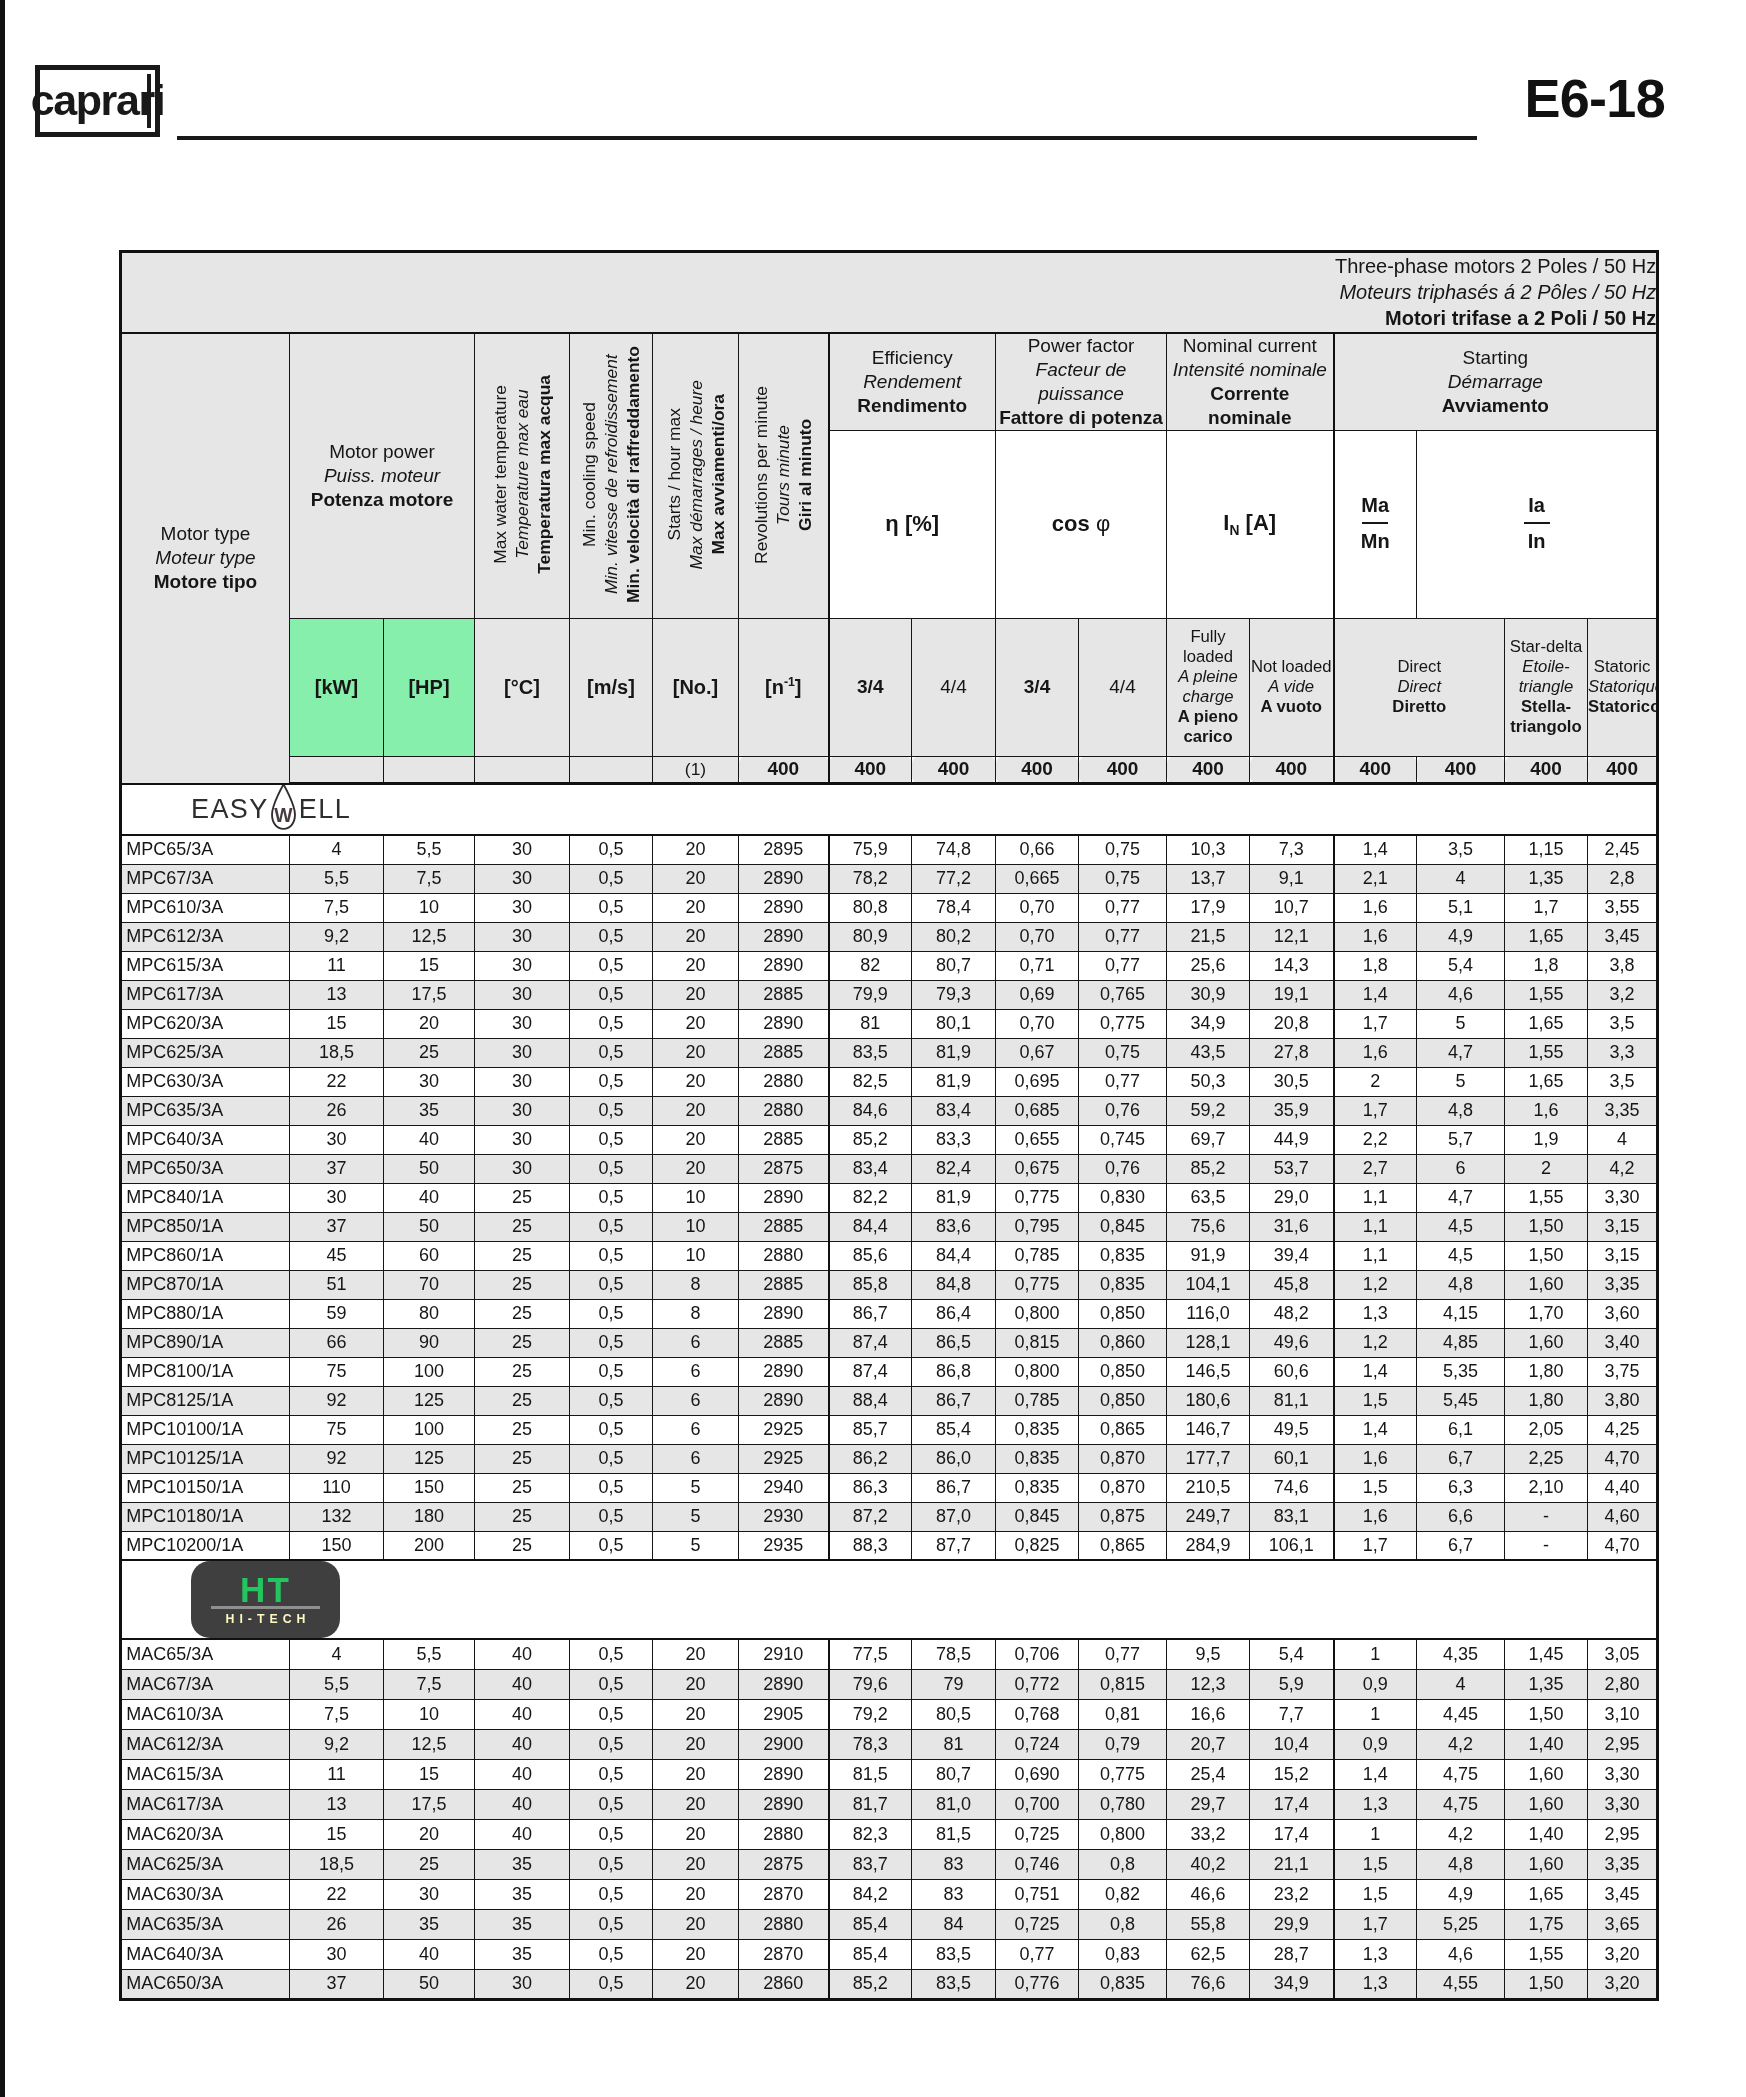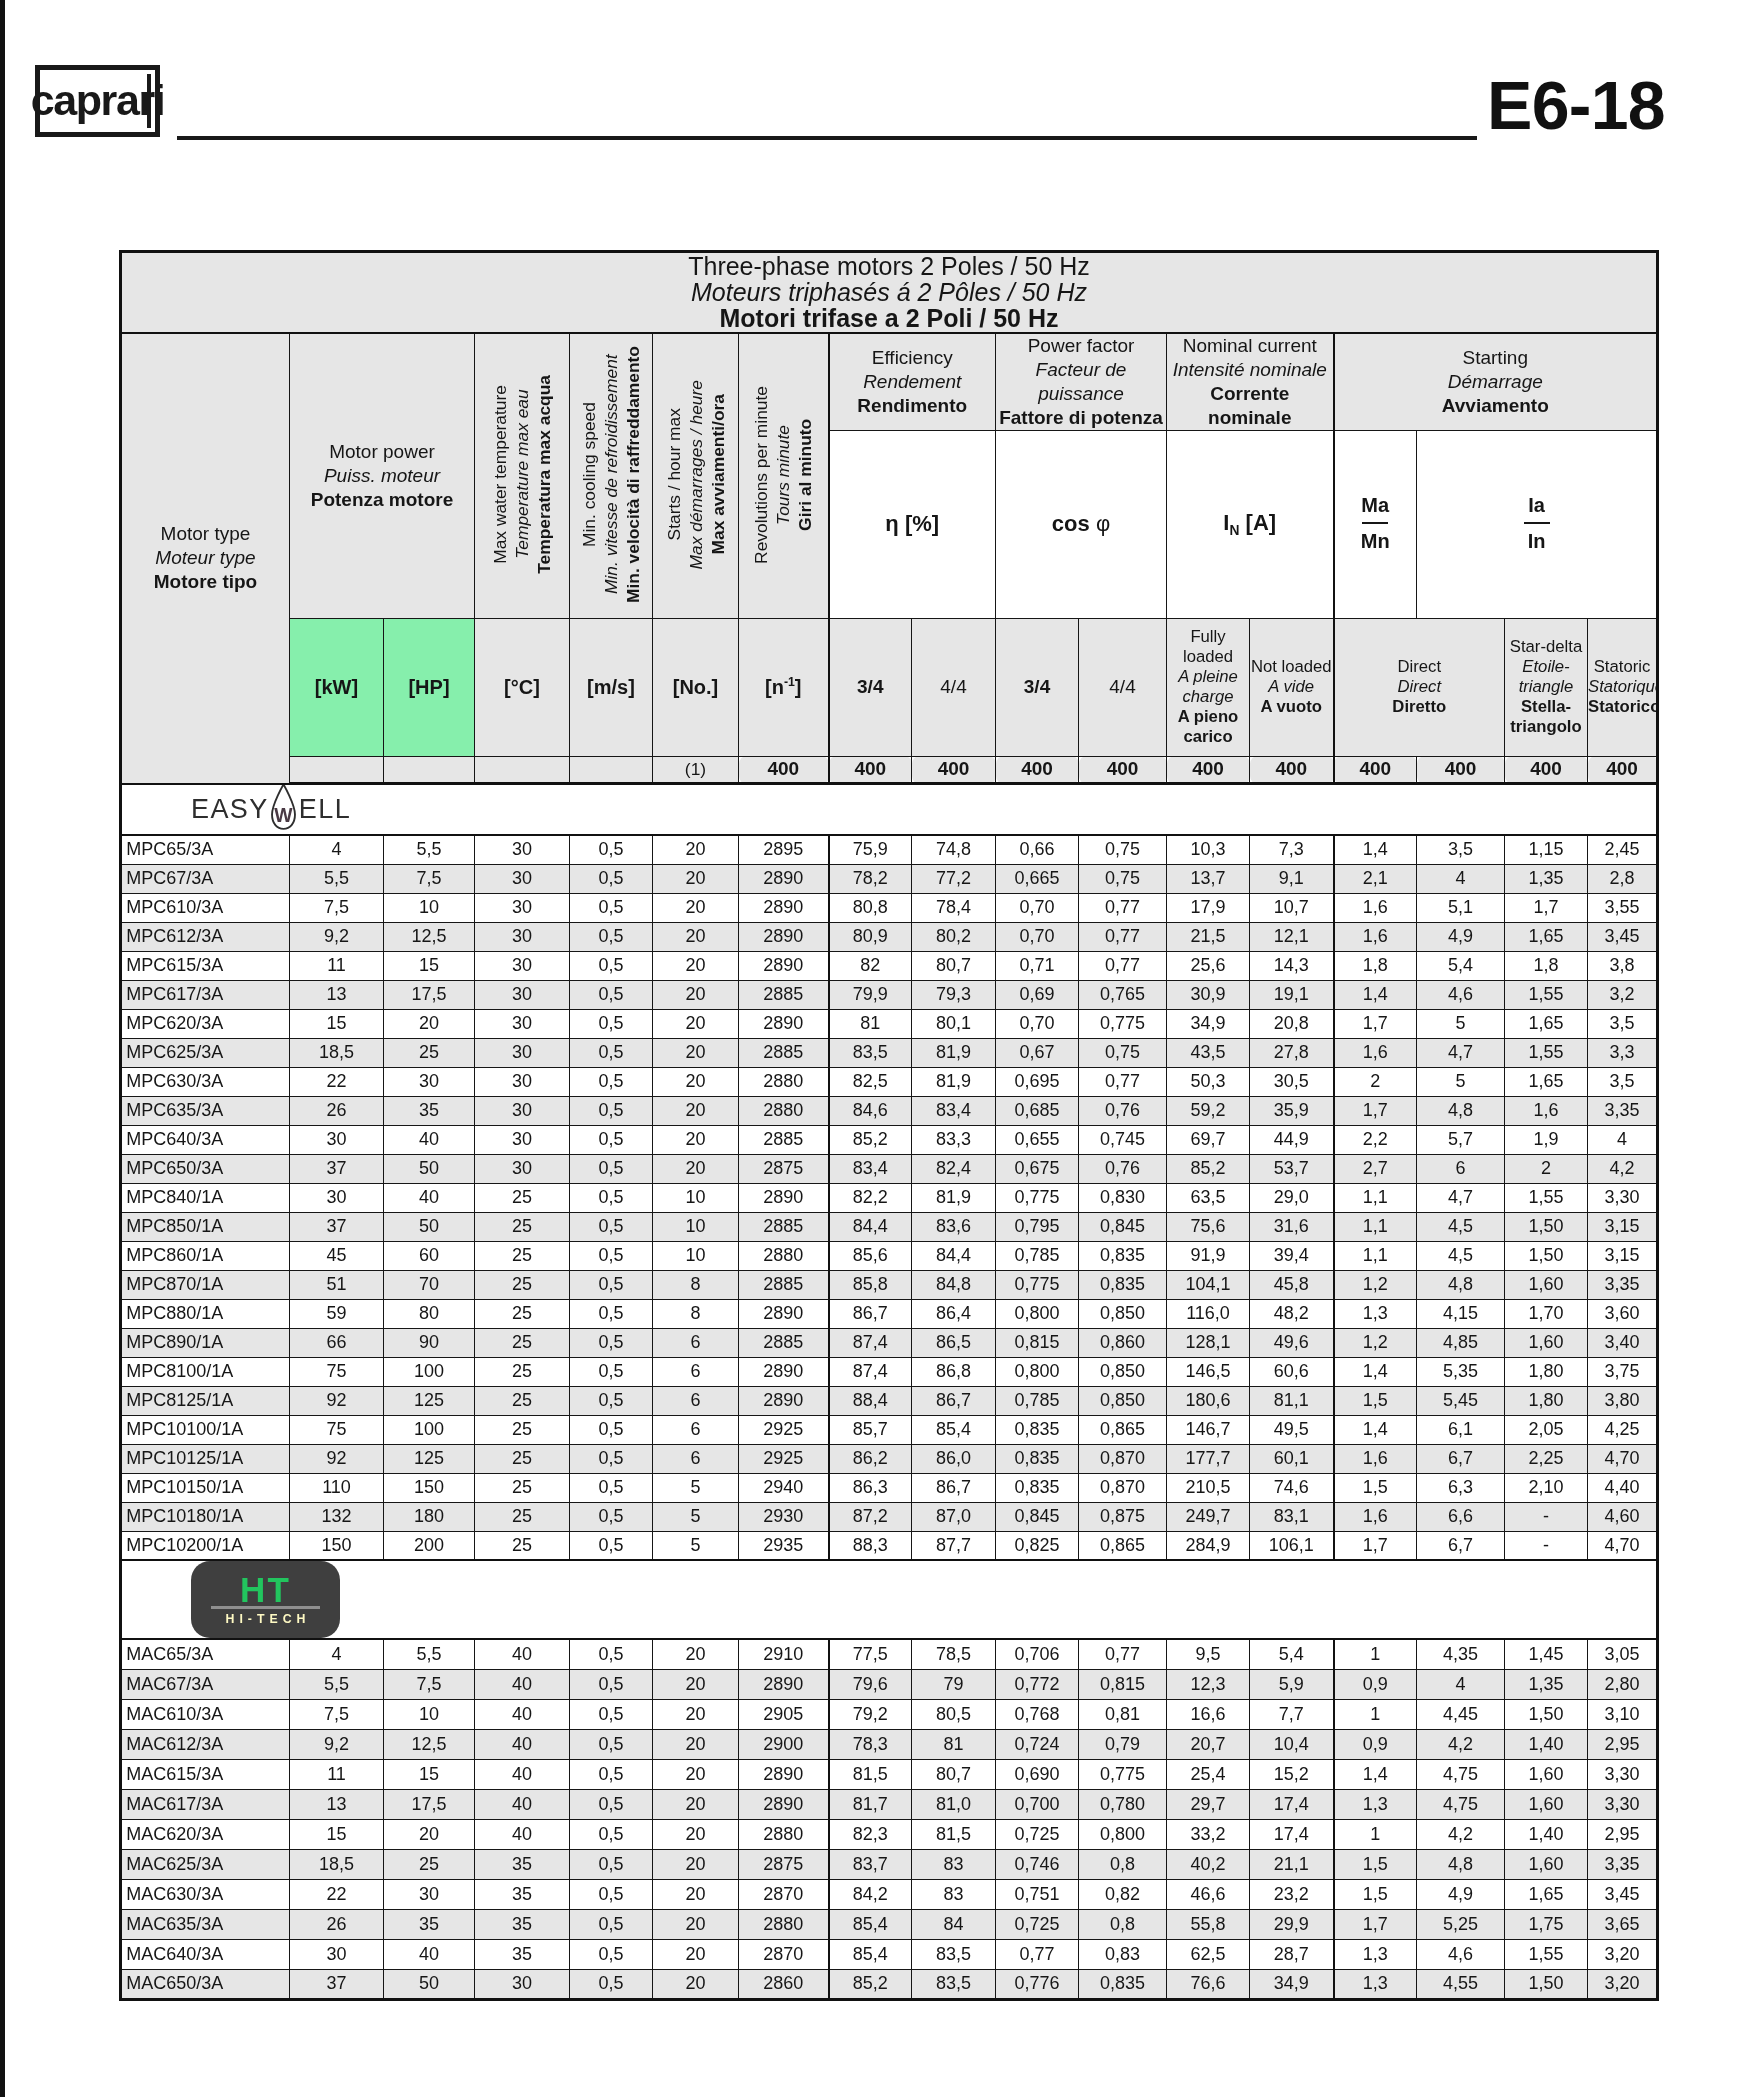--- a/index.html
+++ b/index.html
@@ -18,21 +18,21 @@
   }
   .brand-box .brand-word{
     font-size:43px;font-weight:bold;letter-spacing:-1.4px;color:#191919;line-height:1;
     transform:translateY(-1.4px);
   }
   .brand-box::after{
     content:"";position:absolute;right:4.3px;top:4.3px;bottom:4.3px;width:3.6px;background:#191919;
   }
   .header-rule{position:absolute;left:177px;top:136px;width:1300px;height:4.3px;background:#191919;}
   .page-code{
-    position:absolute;right:81px;top:71px;font-size:68px;font-weight:bold;
+    position:absolute;right:81px;top:71px;font-size:54px;font-weight:bold;
     letter-spacing:-0.7px;color:#111;line-height:1;
   }
 
   
   table.spec{
     position:absolute;left:119px;top:250px;width:1539px;
     border-collapse:collapse;table-layout:fixed;
     border:3.6px solid #111;
   }
   table.spec td{
@@ -41,21 +41,21 @@
   }
   .g{background:#e6e6e6;}
   .w{background:#86efac;}
 
   .en{font-style:normal;font-weight:normal;display:block;}
   .fr{font-style:italic;font-weight:normal;display:block;}
   .it{font-style:normal;font-weight:bold;display:block;}
 
   tr.title-row{height:81px;}
   tr.title-row td{border-bottom:2.9px solid #111;}
-  .title-block span{display:block;font-size:25px;line-height:26px;}
+  .title-block span{display:block;font-size:20px;line-height:26px;text-align:right;}
 
   tr.h1{height:75px;}
   tr.h2{height:188px;}
   tr.h3{height:138px;}
   tr.h4{height:27.5px;}
   tr.h4 td{border-bottom:3.6px solid #111;}
 
   .name-head span, .power-head span, .sec span{font-size:19px;line-height:24px;}
   .sec{padding:2.9px 1.4px;}
 

